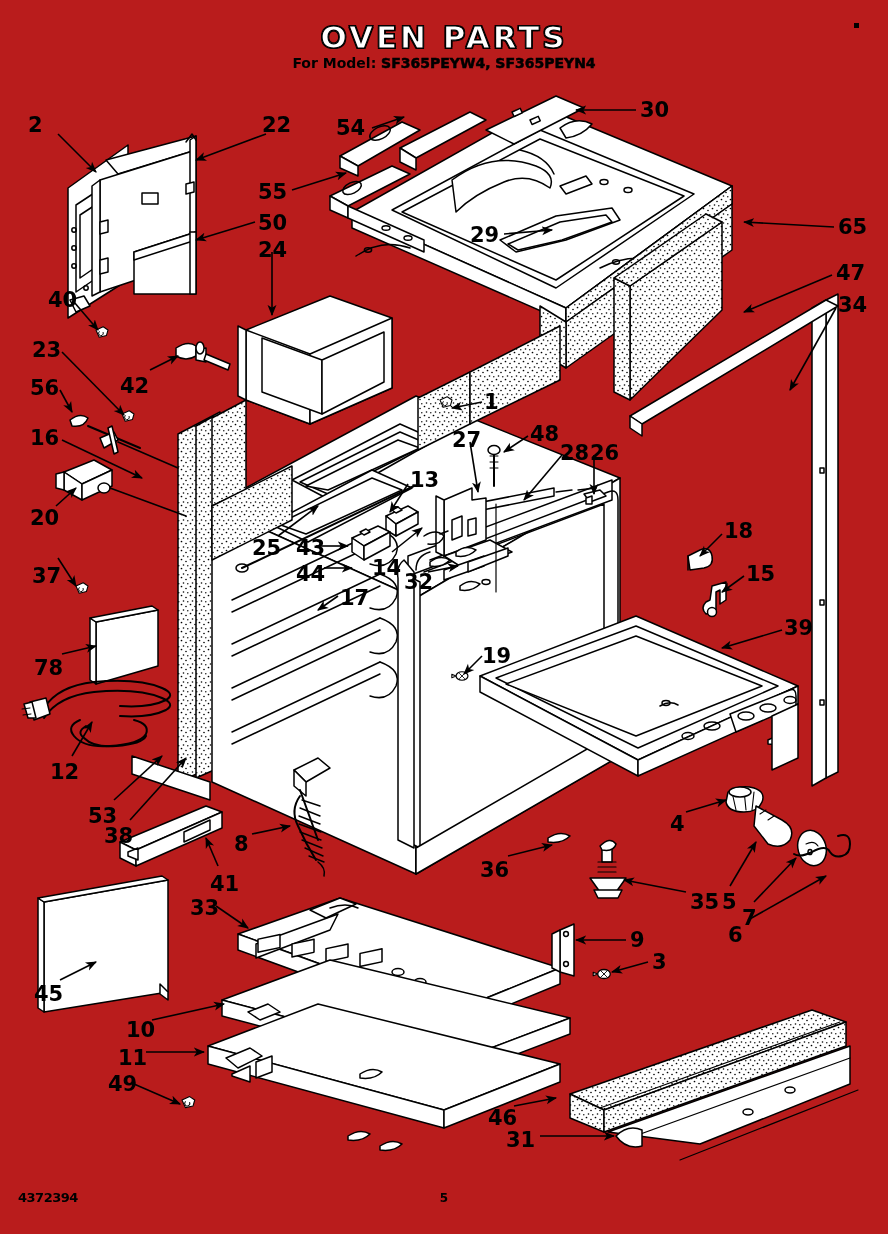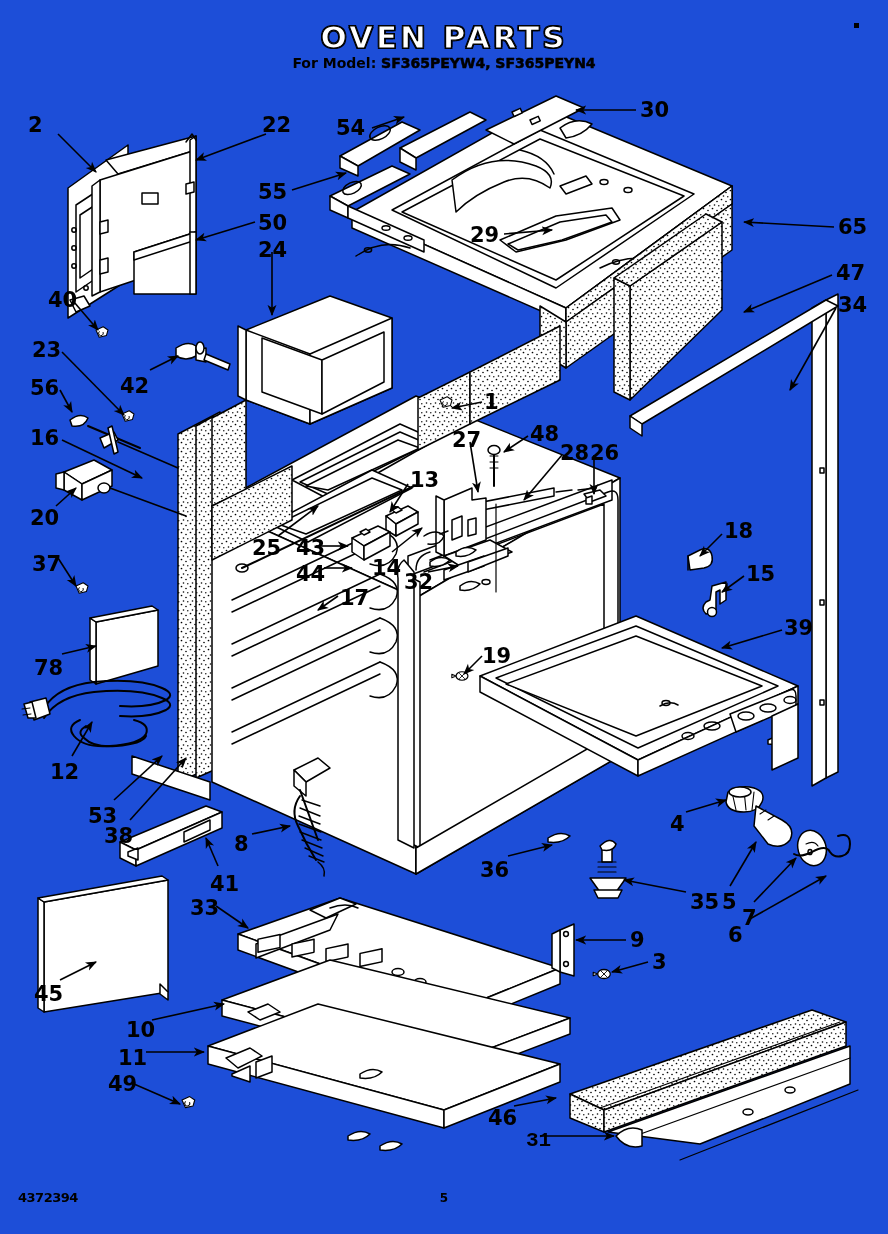--- a/index.html
+++ b/index.html
@@ -10,21 +10,21 @@
   }
   body {
     font-family: "Liberation Sans", sans-serif;
     color: #000000;
   }
   #page {
     position: relative;
     width: 888px;
     height: 1234px;
     margin: 0 auto;
-    background: #1d4ed8;
+    background: #b91c1c;
     overflow: hidden;
   }
   
   #header {
     position: absolute;
     left: 0;
     top: 22px;
     width: 888px;
     text-align: center;
   }
@@ -595,21 +595,21 @@
       <div class="callout" style="left: 452px; top: 430px;">27</div>
       <div class="callout" style="left: 530px; top: 424px;">48</div>
       <div class="callout" style="left: 560px; top: 443px;">28</div>
       <div class="callout" style="left: 590px; top: 443px;">26</div>
       <div class="callout" style="left: 30px; top: 508px;">20</div>
       <div class="callout" style="left: 410px; top: 470px;">13</div>
       <div class="callout" style="left: 724px; top: 521px;">18</div>
       <div class="callout" style="left: 252px; top: 538px;">25</div>
       <div class="callout" style="left: 296px; top: 538px;">43</div>
       <div class="callout" style="left: 746px; top: 564px;">15</div>
-      <div class="callout" style="left: 32px; top: 554px; text-align: right;">37</div>
+      <div class="callout" style="left: 32px; top: 566px; text-align: right;">37</div>
       <div class="callout" style="left: 372px; top: 558px;">14</div>
       <div class="callout" style="left: 296px; top: 564px;">44</div>
       <div class="callout" style="left: 404px; top: 572px;">32</div>
       <div class="callout" style="left: 340px; top: 588px;">17</div>
       <div class="callout" style="left: 784px; top: 618px;">39</div>
       <div class="callout" style="left: 34px; top: 658px;">78</div>
       <div class="callout" style="left: 482px; top: 646px;">19</div>
       <div class="callout" style="left: 50px; top: 762px;">12</div>
       <div class="callout" style="left: 88px; top: 806px;">53</div>
       <div class="callout" style="left: 670px; top: 814px;">4</div>
@@ -622,19 +622,19 @@
       <div class="callout" style="left: 210px; top: 874px;">41</div>
       <div class="callout" style="left: 480px; top: 860px;">36</div>
       <div class="callout" style="left: 190px; top: 898px;">33</div>
       <div class="callout" style="left: 630px; top: 930px;">9</div>
       <div class="callout" style="left: 652px; top: 952px;">3</div>
       <div class="callout" style="left: 34px; top: 984px;">45</div>
       <div class="callout" style="left: 126px; top: 1020px;">10</div>
       <div class="callout" style="left: 118px; top: 1048px;">11</div>
       <div class="callout" style="left: 108px; top: 1074px;">49</div>
       <div class="callout" style="left: 488px; top: 1108px;">46</div>
-      <div class="callout" style="left: 526px; top: 1130px; font-family: Liberation Mono, monospace;">31</div>
+      <div class="callout" style="left: 506px; top: 1130px;">31</div>
     </div>
 
   <div id="footer-left">4372394</div>
   <div id="footer-page">5</div>
 
 </div>
 
 </body></html>

